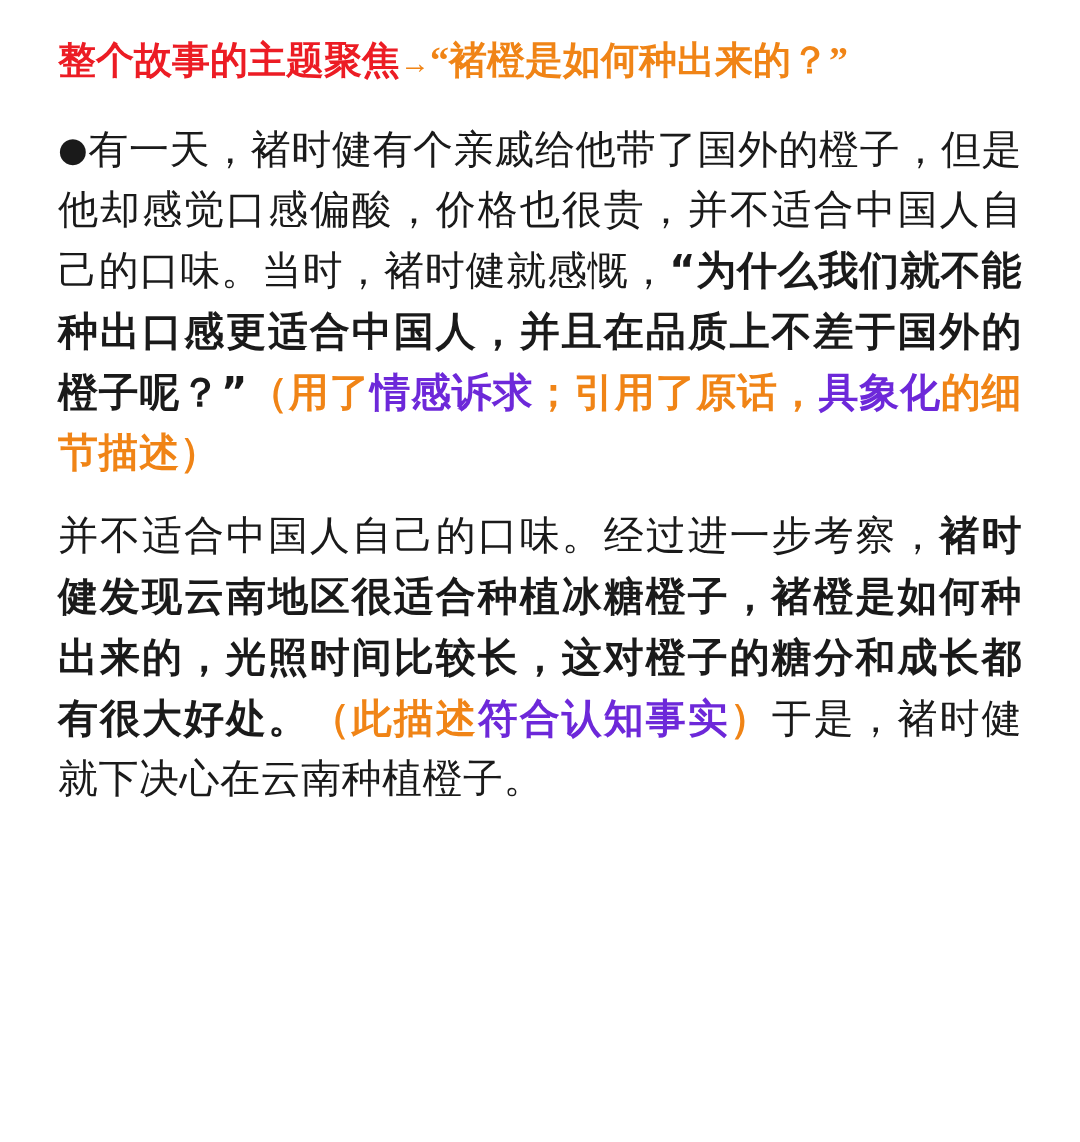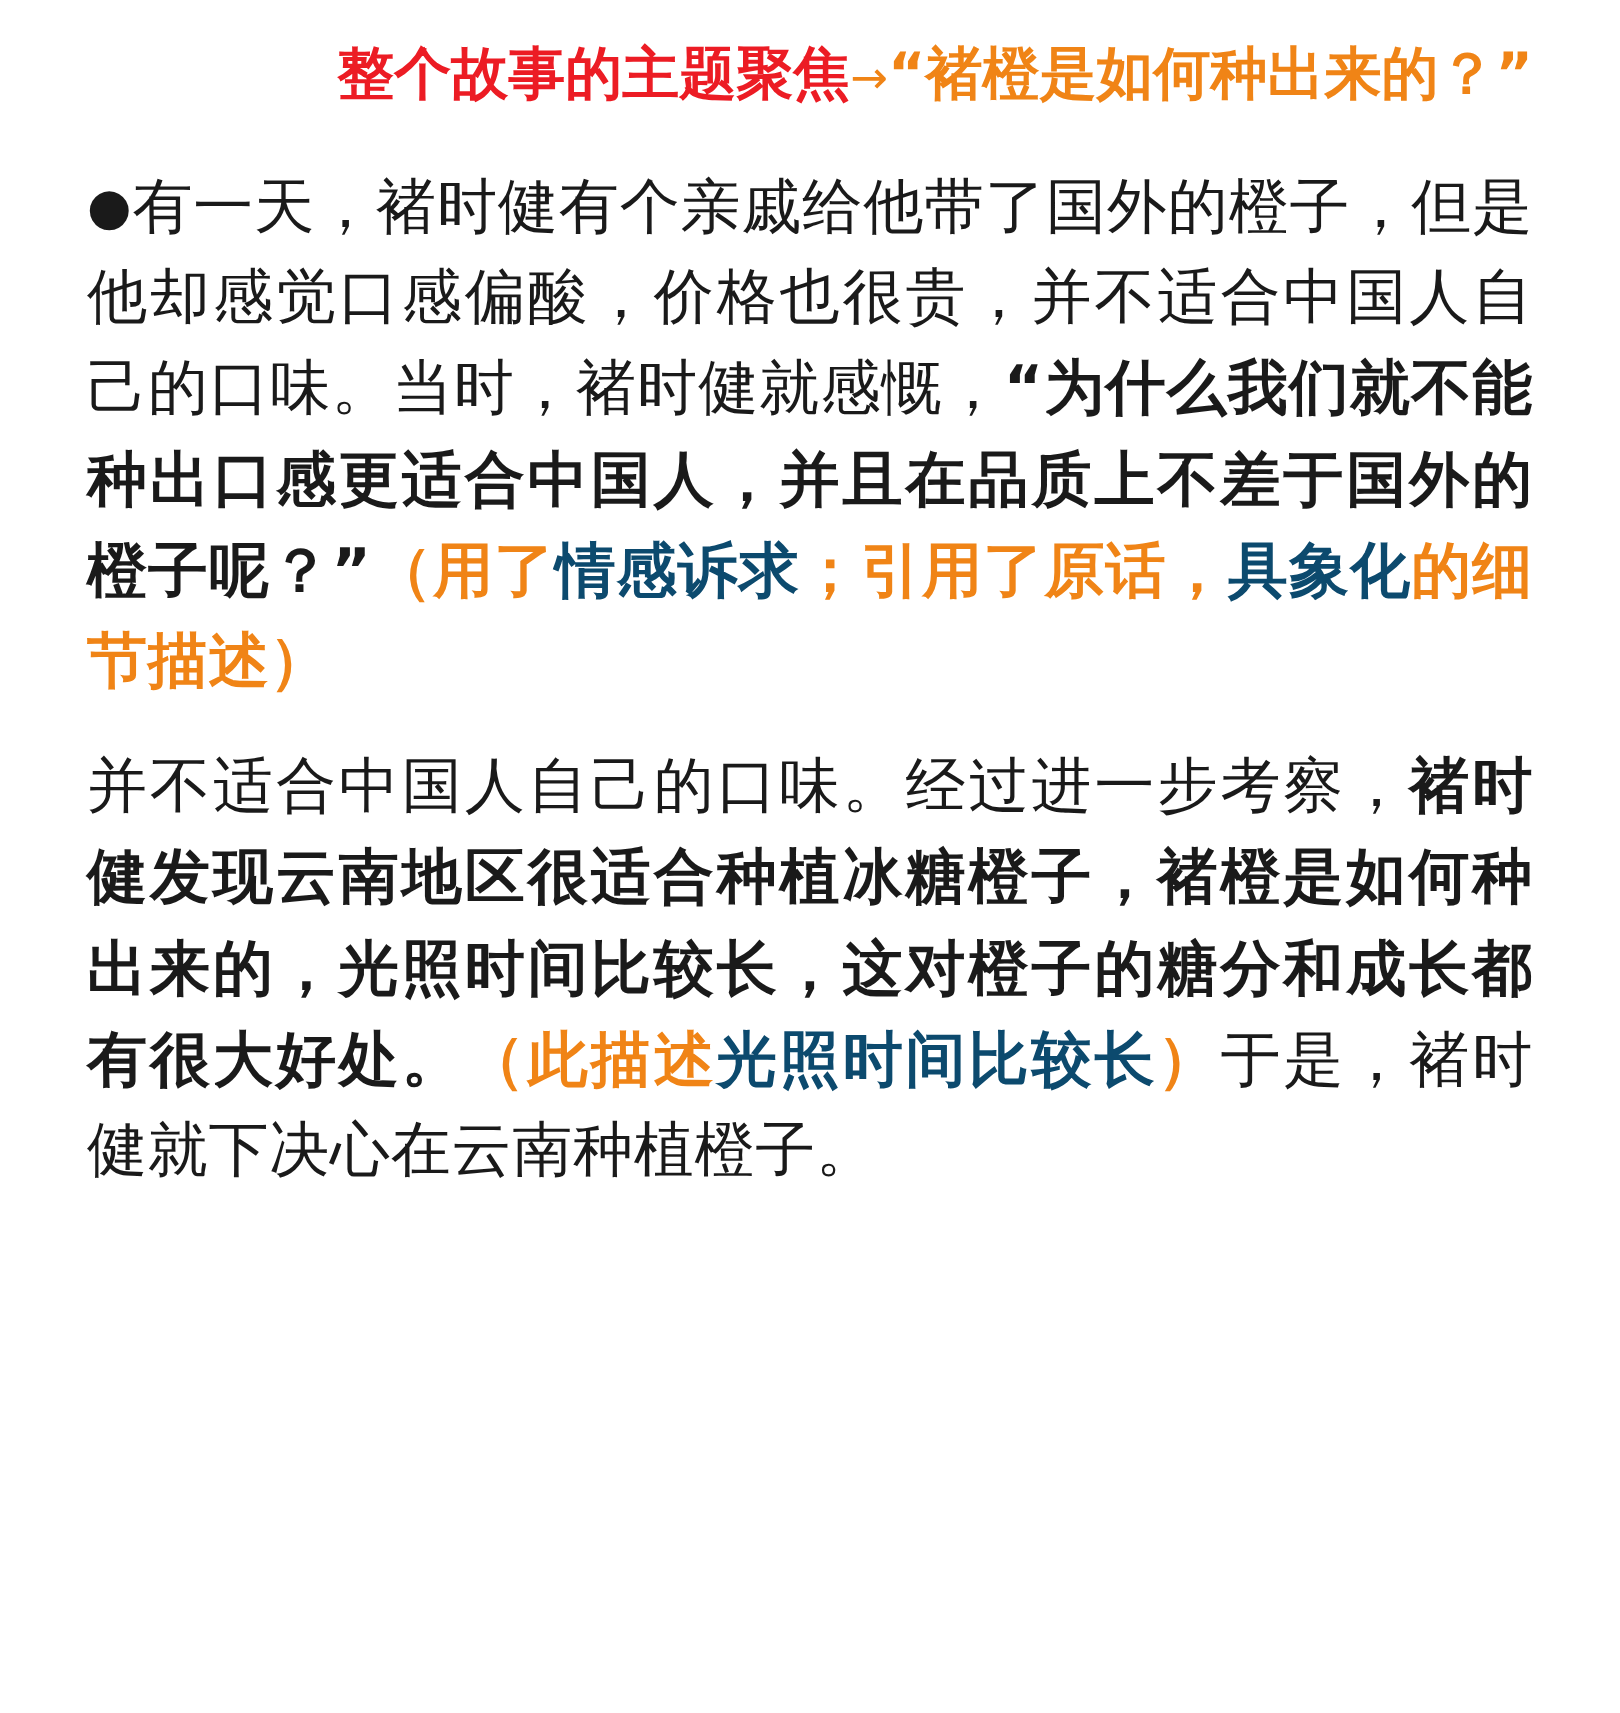--- a/index.html
+++ b/index.html
@@ -16,59 +16,60 @@
   }
   .page {
     box-sizing: border-box;
     width: 1080px;
     height: 1142px;
     padding: 26px 58px 0 58px;
   }
 
   
   .heading {
-    text-align: right;
+    text-align: left;
     font-size: 38px;
     font-weight: bold;
     line-height: 1.25;
     letter-spacing: 0px;
     white-space: nowrap;
-    margin: 0 0 34px 0;
+    margin: 11px 0 34px 0;
+    font-family: Liberation Serif, serif;
   }
   .heading .c-orange { color: #f08416; }
   .heading .c-red    { color: #ec1c24; }
   .heading .arrow    { color: #f08416; font-weight: normal; font-size: 30px; }
   .heading .quo      { color: #f08416; font-weight: bold; }
 
   
   .para {
     font-size: 40px;
     line-height: 1.52;
     text-align: justify;
     text-align-last: left;
     margin: 0 0 10px 0;
     color: #1a1a1a;
     letter-spacing: 0.5px;
   }
   .para.p1 { margin-bottom: 22px; }
   .bullet { font-size: 34px; vertical-align: 2px; }
   .bold { font-weight: bold; }
   .orange { color: #f08416; }
-  .red    { color: #0c4a6e; }
+  .red    { color: #6d28d9; }
 </style>
 </head>
 <body>
 
 <div class="page">
 
   <h1 class="heading">
     <span class="c-red">整个故事的</span><span class="c-red bold">主题聚焦</span><span class="arrow">→</span><span class="quo">“</span><span class="c-orange">褚橙是如何种出来的？</span><span class="quo">”</span>
   </h1>
 
   <p class="para p1">
     <span class="bullet">●</span><span>有一天，褚时健有个亲戚给他带了国外的橙子，但是他却感觉口感偏酸，价格也很贵，并不适合中国人自己的口味。当时，褚时健就感慨，</span><span class="bold">“</span><span class="bold">为什么我们就不能种出口感更适合中国人，并且在品质上不差于国外的橙子呢？</span><span class="bold">”</span><span class="orange bold">（</span><span class="orange bold">用了</span><span class="red bold">情感诉求</span><span class="orange bold">；引用了原话，</span><span class="red bold">具象化</span><span class="orange bold">的细节描述</span><span class="orange bold">）</span>
   </p>
 
   <p class="para p2">
-    <span>并不适合中国人自己的口味。经过进一步考察，</span><span class="bold">褚时健发现云南地区很适合种植冰糖橙子，褚橙是如何种出来的，光照时间比较长，这对橙子的糖分和成长都有很大好处。</span><span class="orange bold">（</span><span class="orange bold">此描述</span><span class="red bold">光照时间比较长</span><span class="orange bold">）</span><span>于是，褚时健就下决心在云南种植橙子。</span>
+    <span>并不适合中国人自己的口味。经过进一步考察，</span><span class="bold">褚时健发现云南地区很适合种植冰糖橙子，褚橙是如何种出来的，光照时间比较长，这对橙子的糖分和成长都有很大好处。</span><span class="orange bold">（</span><span class="orange bold">此描述</span><span class="red bold">符合认知事实</span><span class="orange bold">）</span><span>于是，褚时健就下决心在云南种植橙子。</span>
   </p>
 
 </div>
 
 </body></html>

